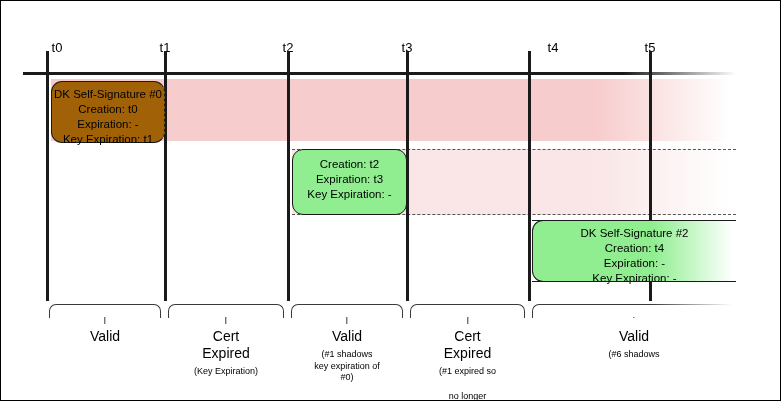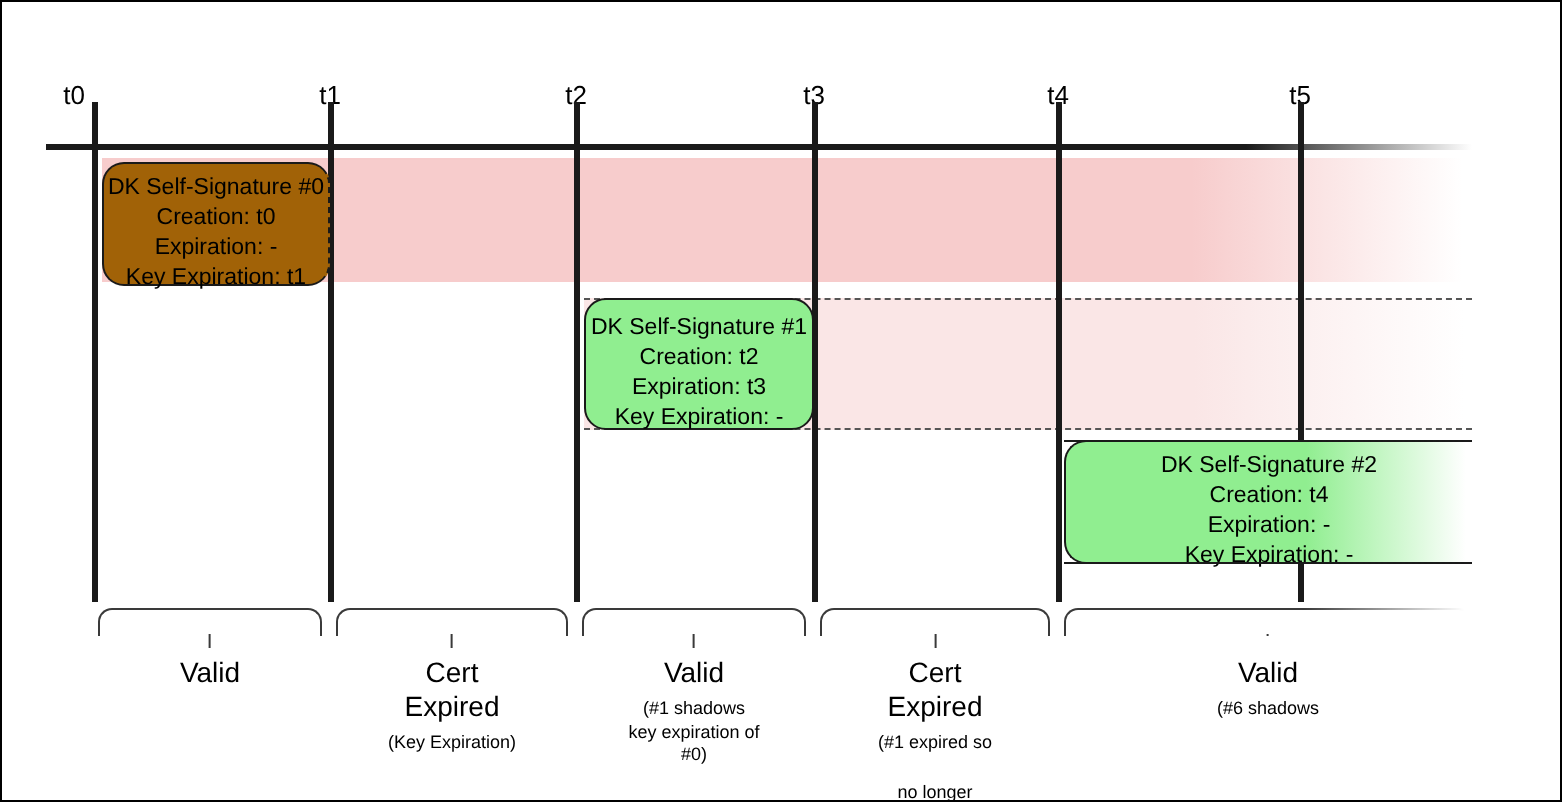--- a/index.html
+++ b/index.html
@@ -217,43 +217,42 @@
 
   <div class="axis"></div>
 
   <div class="tick" style="left:45px"></div>
   <div class="tick" style="left:163px"></div>
   <div class="tick" style="left:286px"></div>
   <div class="tick" style="left:405px"></div>
   <div class="tick" style="left:527px"></div>
   <div class="tick" style="left:648px"></div>
 
-  <div class="tick-label" style="left:36px">t0</div>
+  <div class="tick-label" style="left:56px">t0</div>
   <div class="tick-label" style="left:164px">t1</div>
   <div class="tick-label" style="left:287px">t2</div>
   <div class="tick-label" style="left:406px">t3</div>
-  <div class="tick-label" style="left:528px">t4</div>
+  <div class="tick-label" style="left:552px">t4</div>
   <div class="tick-label" style="left:649px">t5</div>
 
   <div class="vline" style="left:45px"></div>
   <div class="vline" style="left:163px"></div>
   <div class="vline" style="left:286px"></div>
   <div class="vline" style="left:405px"></div>
   <div class="vline" style="left:527px"></div>
   <div class="vline" style="left:648px"></div>
 
   <div class="sigbox sig-0">
     <span class="ln">DK Self-Signature #0</span>
     <span class="ln">Creation: t0</span>
     <span class="ln">Expiration: -</span>
     <span class="ln">Key Expiration: t1</span>
   </div>
 
   <div class="sigbox sig-1">
-    <span class="ln">DK Self-Signature #1</span>
     <span class="ln">Creation: t2</span>
     <span class="ln">Expiration: t3</span>
     <span class="ln">Key Expiration: -</span>
   </div>
 
   <div class="sigbox sig-2">
     <span class="ln">DK Self-Signature #2</span>
     <span class="ln">Creation: t4</span>
     <span class="ln">Expiration: -</span>
     <span class="ln">Key Expiration: -</span>

